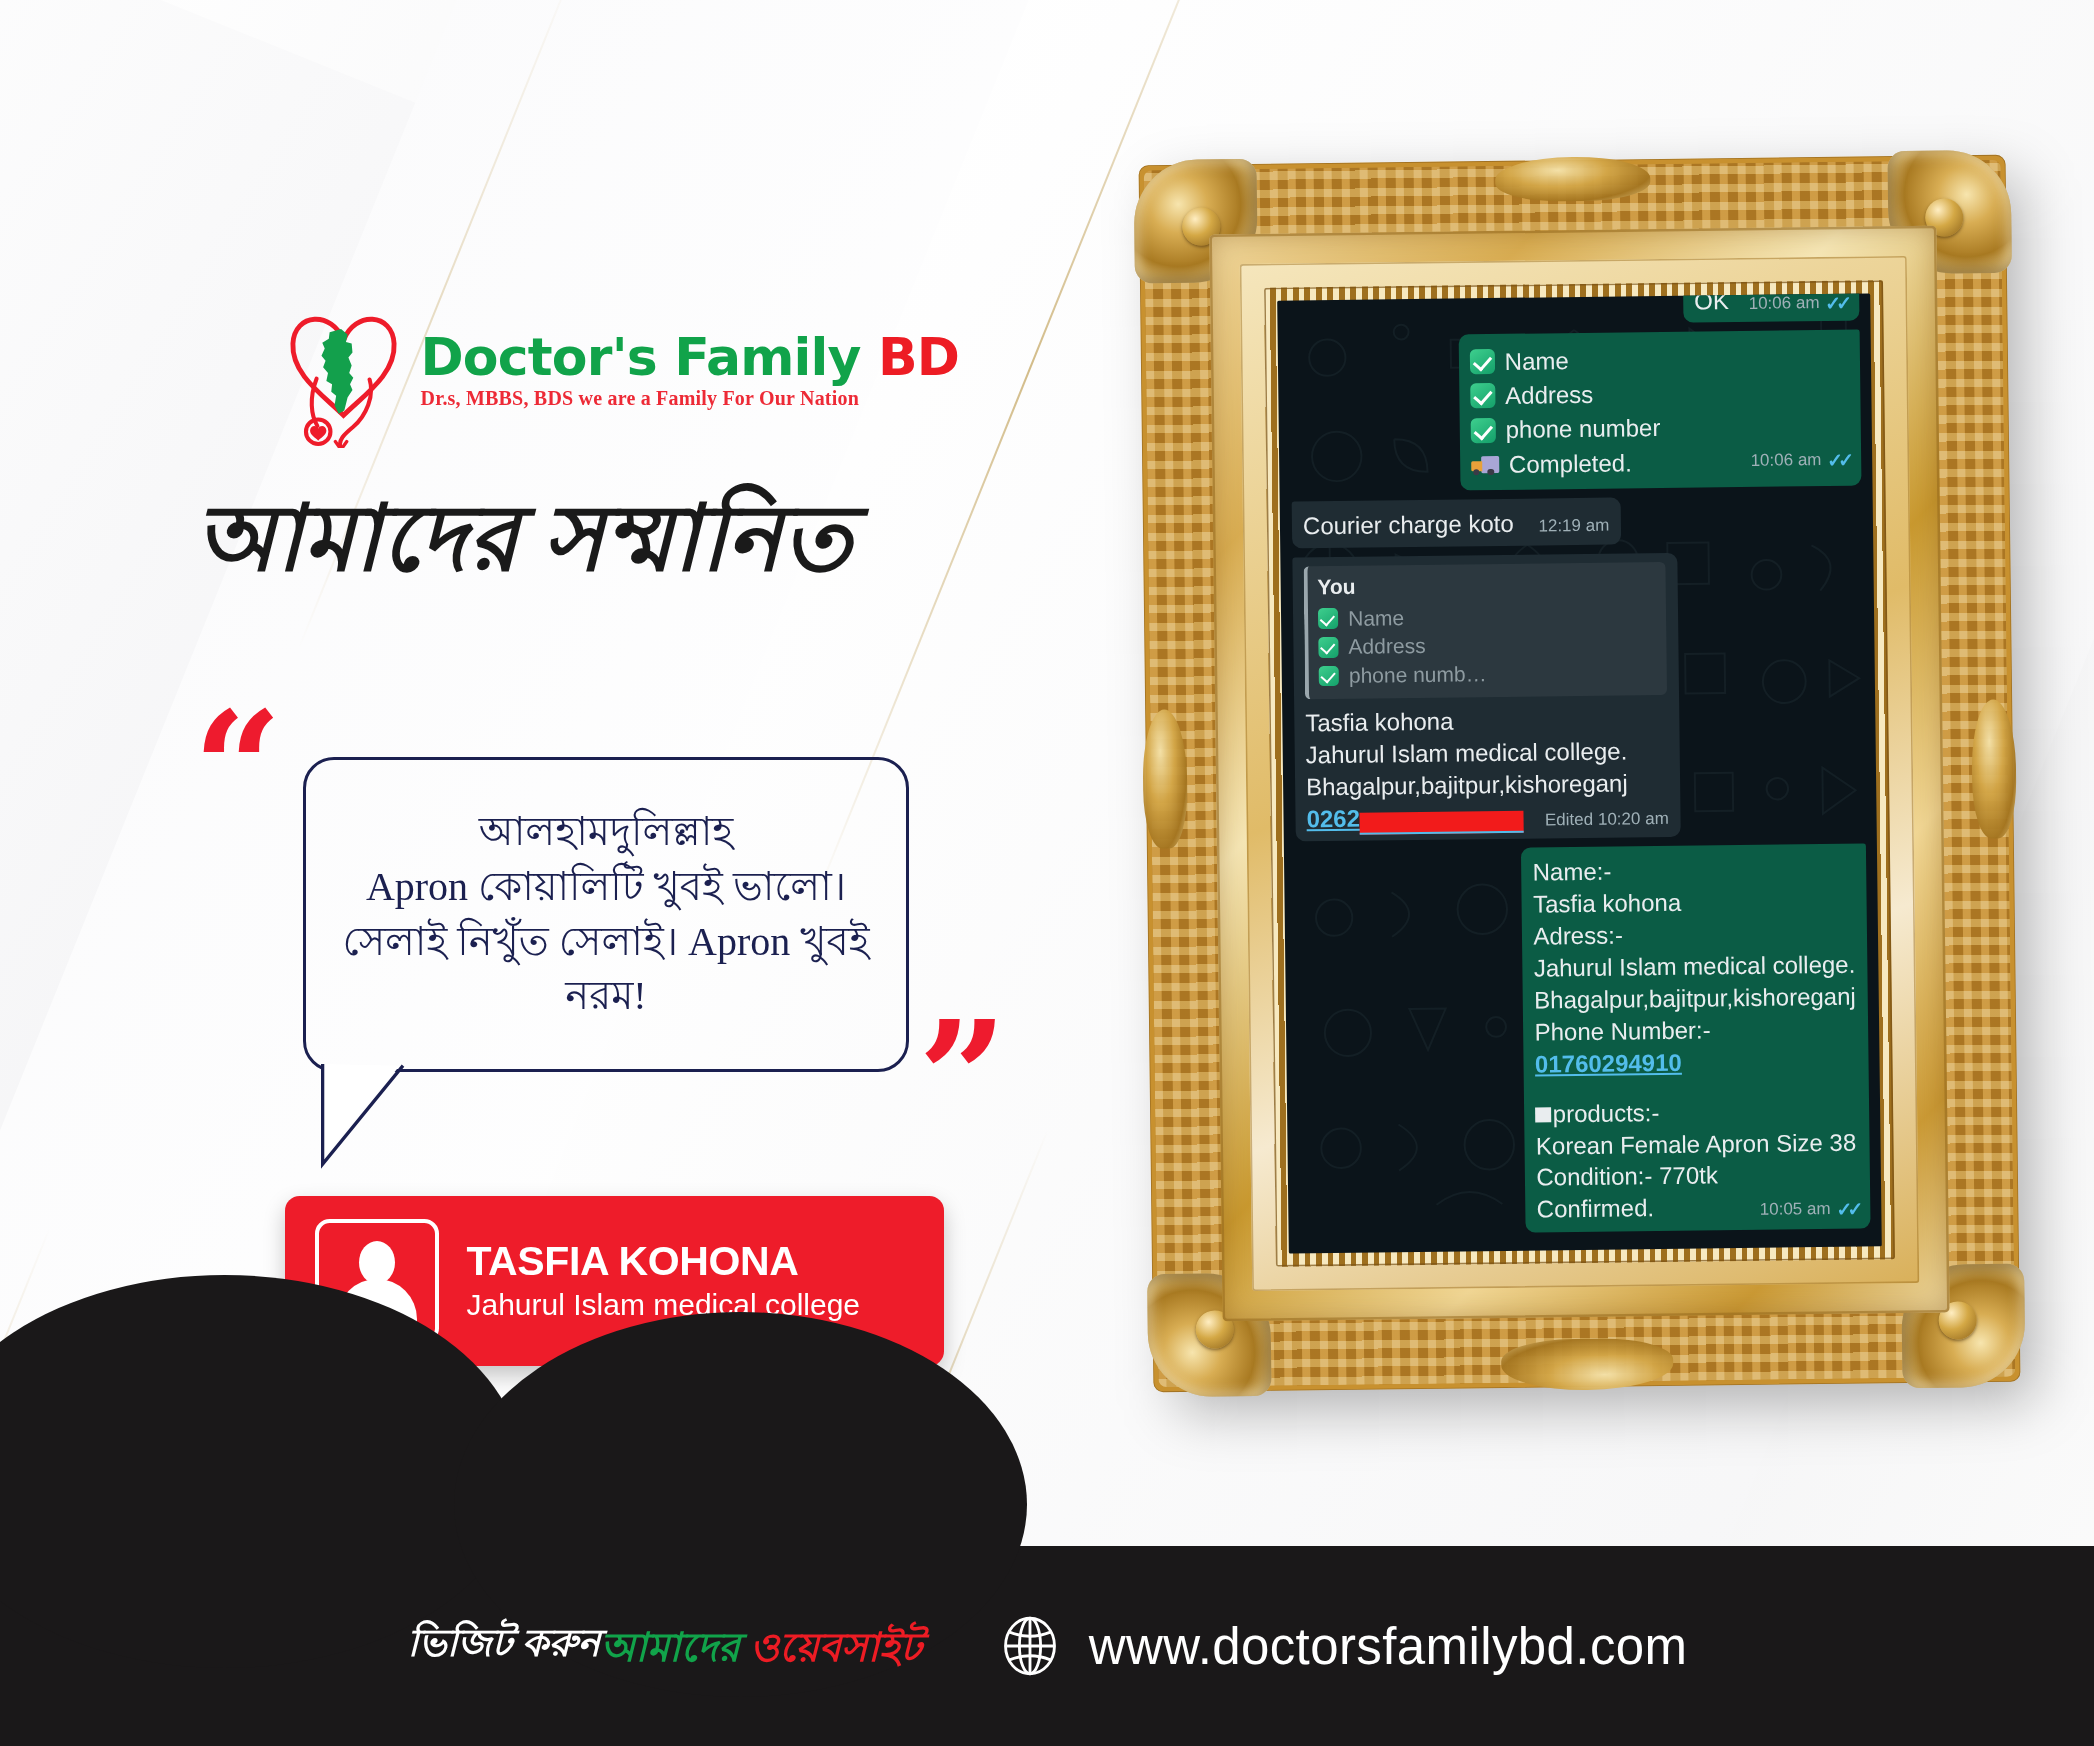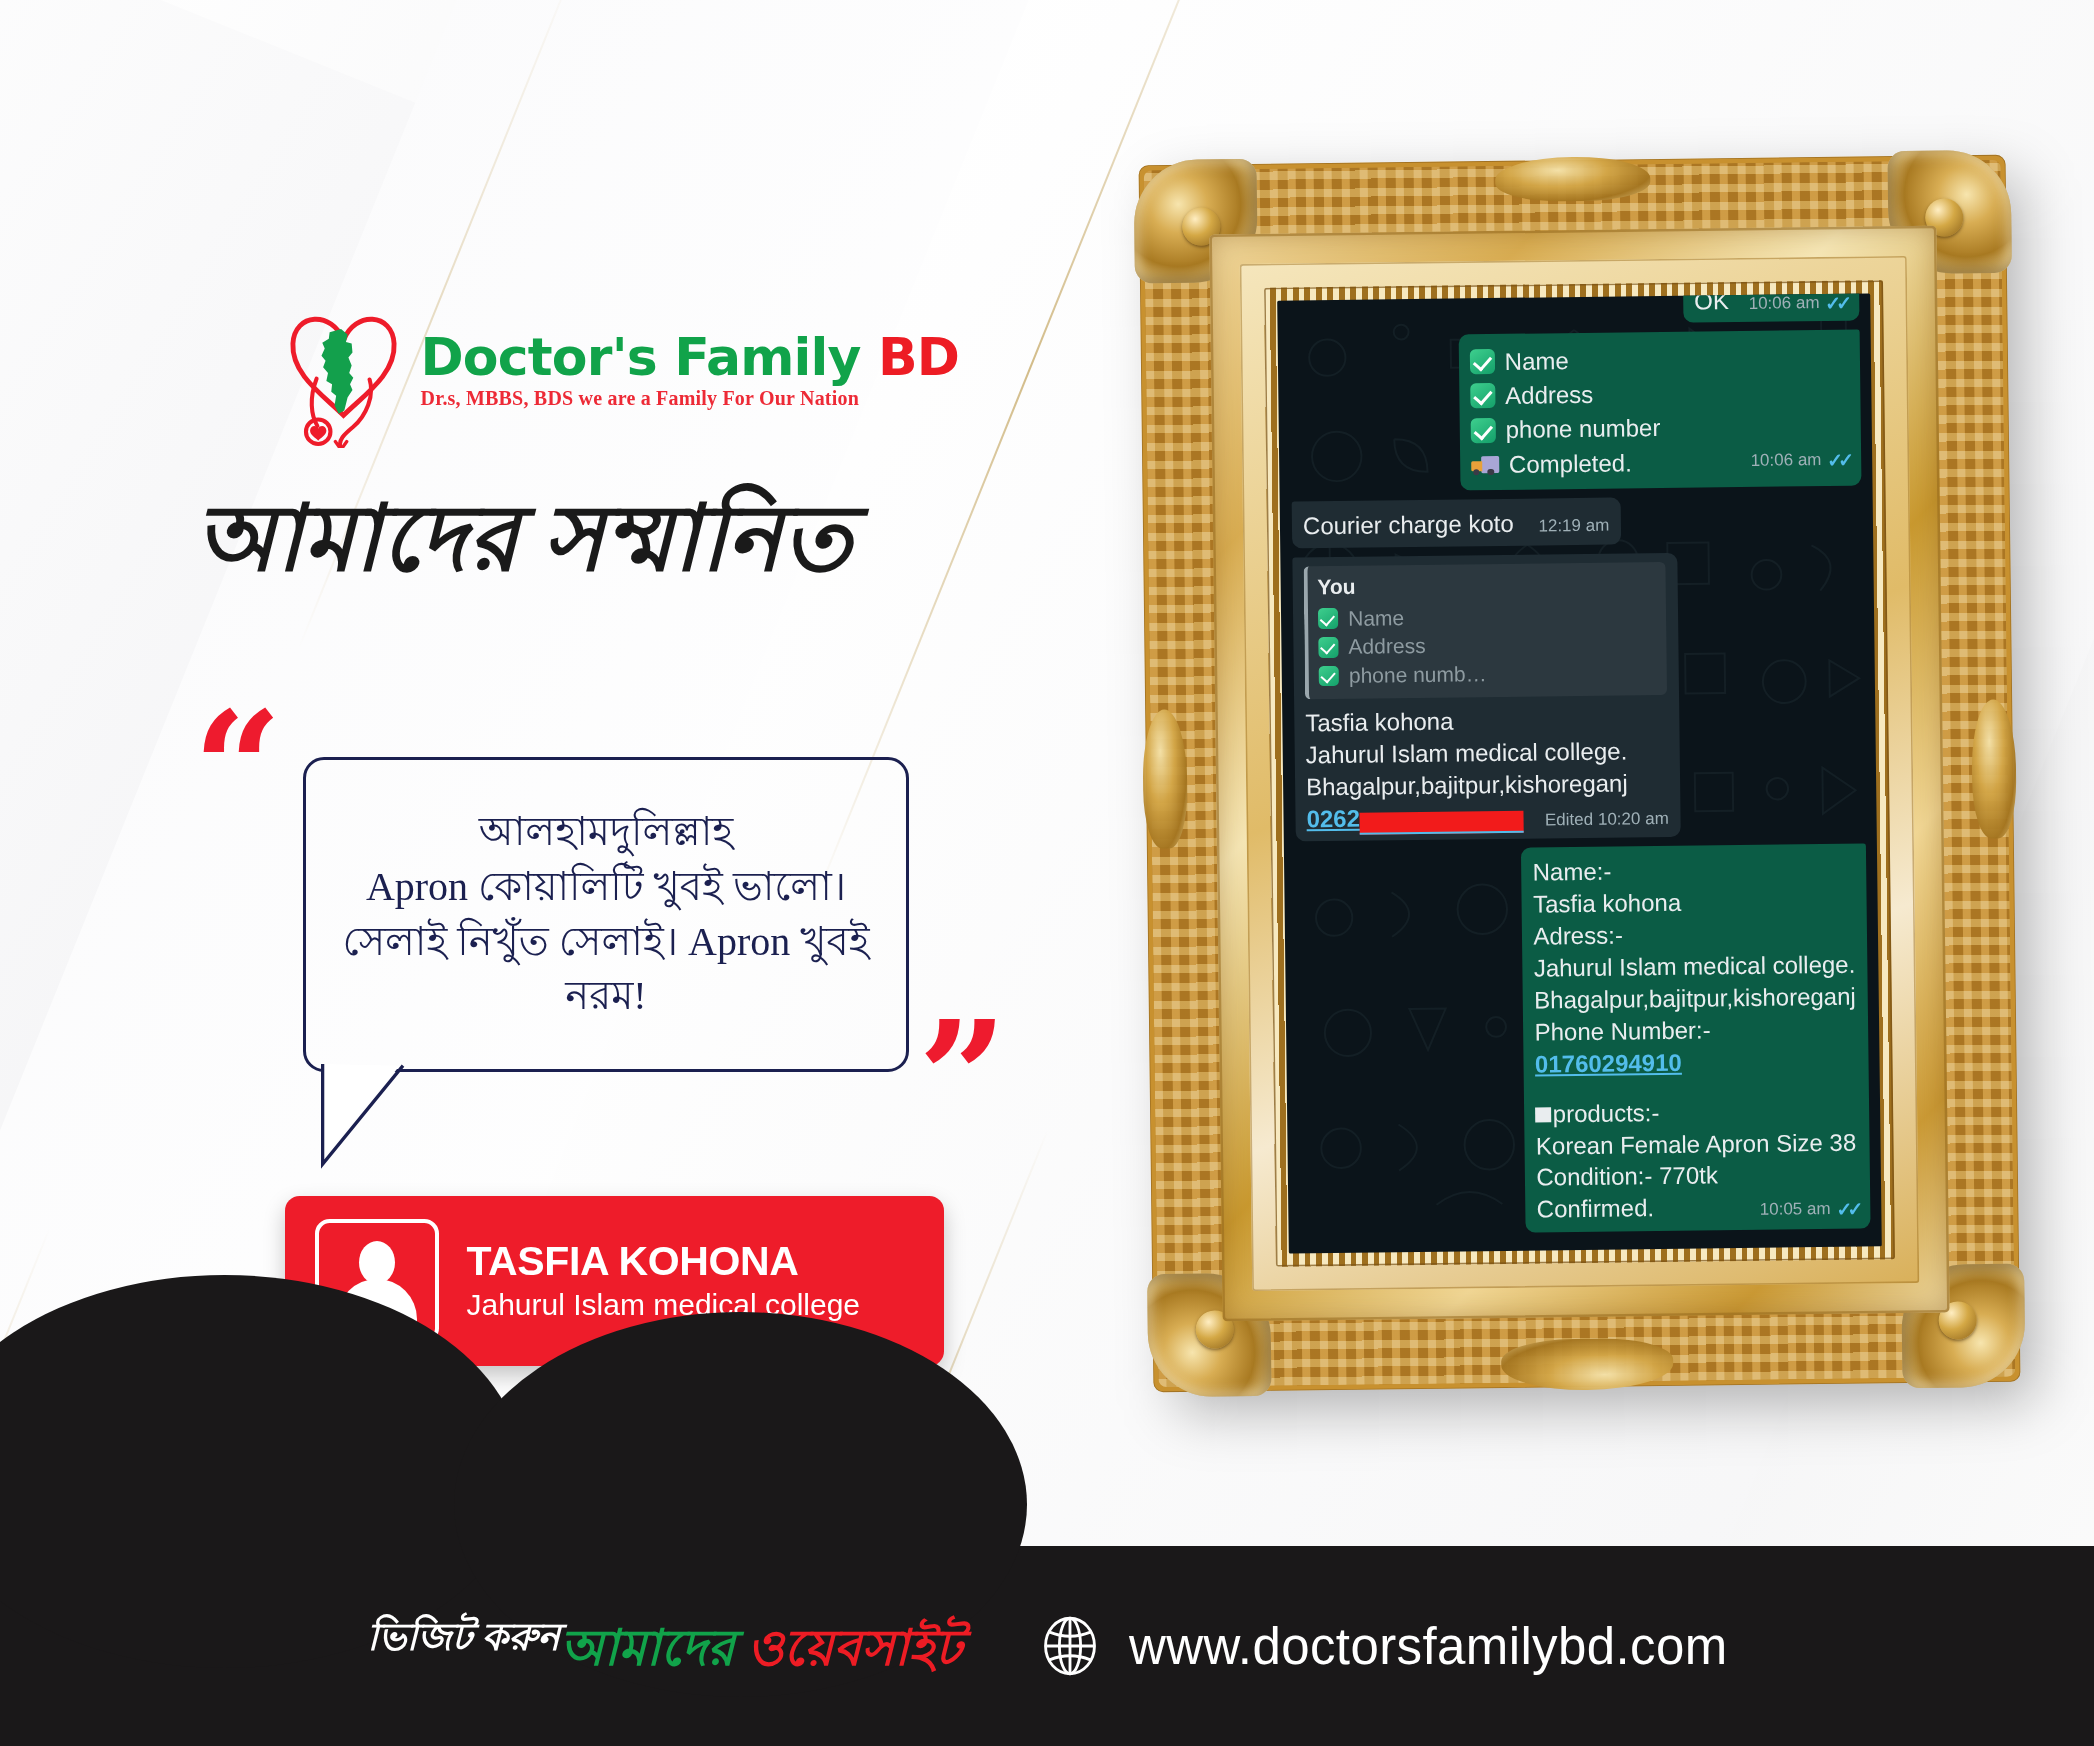--- a/index.html
+++ b/index.html
@@ -54,21 +54,21 @@
   }
 
   
   .qmark { position: absolute; color: #ee1b2e; font-family: "DejaVu Serif", serif; font-weight: 900; line-height: 1; user-select: none; }
   #qmark-open { left: 193px; top: 691px; font-size: 155px; }
   #qmark-close { left: 918px; top: 1000px; font-size: 155px; }
 
   
   #bubble {
     position: absolute; left: 303px; top: 757px; width: 606px; height: 315px;
-    border: 3.3px solid #1b2050; border-radius: 21px; background: transparent;
+    border: 3.3px solid #1b2050; border-radius: 31px; background: transparent;
     display: flex; align-items: center; justify-content: center;
   }
   #bubble-text {
     font-family: "Liberation Serif", serif;
     font-size: 40px; line-height: 1.37; color: #1b2050; text-align: center;
     font-weight: 500; padding: 0 21px; white-space: pre-line;
   }
   
   #tail-fill { position: absolute; left: 321px; top: 1064px; width: 123px; height: 105px; }
 
@@ -196,21 +196,21 @@
   #footer-bg { position: absolute; left: 0; bottom: 0; width: 2095px; height: 200px; background: #1a1819; }
   .foot-arc { position: absolute; background: #1a1819; border-radius: 50%; }
   #arc-a { left: -74px; bottom: 78px; width: 597px; height: 393px; }
   #arc-b { left: 454px; bottom: 49px; width: 573px; height: 385px; }
   #footer-content {
     position: absolute; left: 0; bottom: 0; width: 2095px; height: 200px;
     display: flex; align-items: center; justify-content: center; gap: 77px;
   }
   #visit-block { display: flex; align-items: flex-start; line-height: 1.04; }
   #visit-1 { font-family: "Liberation Serif", serif; font-size: 38px; font-weight: 700; color: #ffffff; font-style: italic; }
-  #visit-2 { font-family: "Liberation Serif", serif; font-size: 50px; font-weight: 700; font-style: italic; margin-top: 3.3px; }
+  #visit-2 { font-family: "Liberation Serif", serif; font-size: 40px; font-weight: 700; font-style: italic; margin-top: 3.3px; }
   #visit-2 .g { color: #11a34a; } #visit-2 .r { color: #ed1c24; }
   #url-block { display: flex; align-items: center; gap: 28px; }
   #globe { width: 62px; height: 62px; flex: none; }
   #url-text { color: #fff; font-size: 51px; font-weight: 400; letter-spacing: 0.4px; font-family: "Liberation Sans", sans-serif; }
 </style>
 </head>
 <body>
 
 <div id="bg">
   <div class="diag" style="left:-245px;top:-164px;width:900px;height:2291px;transform:rotate(22deg);background:linear-gradient(100deg,#ffffff,#f2f2f4);"></div>

